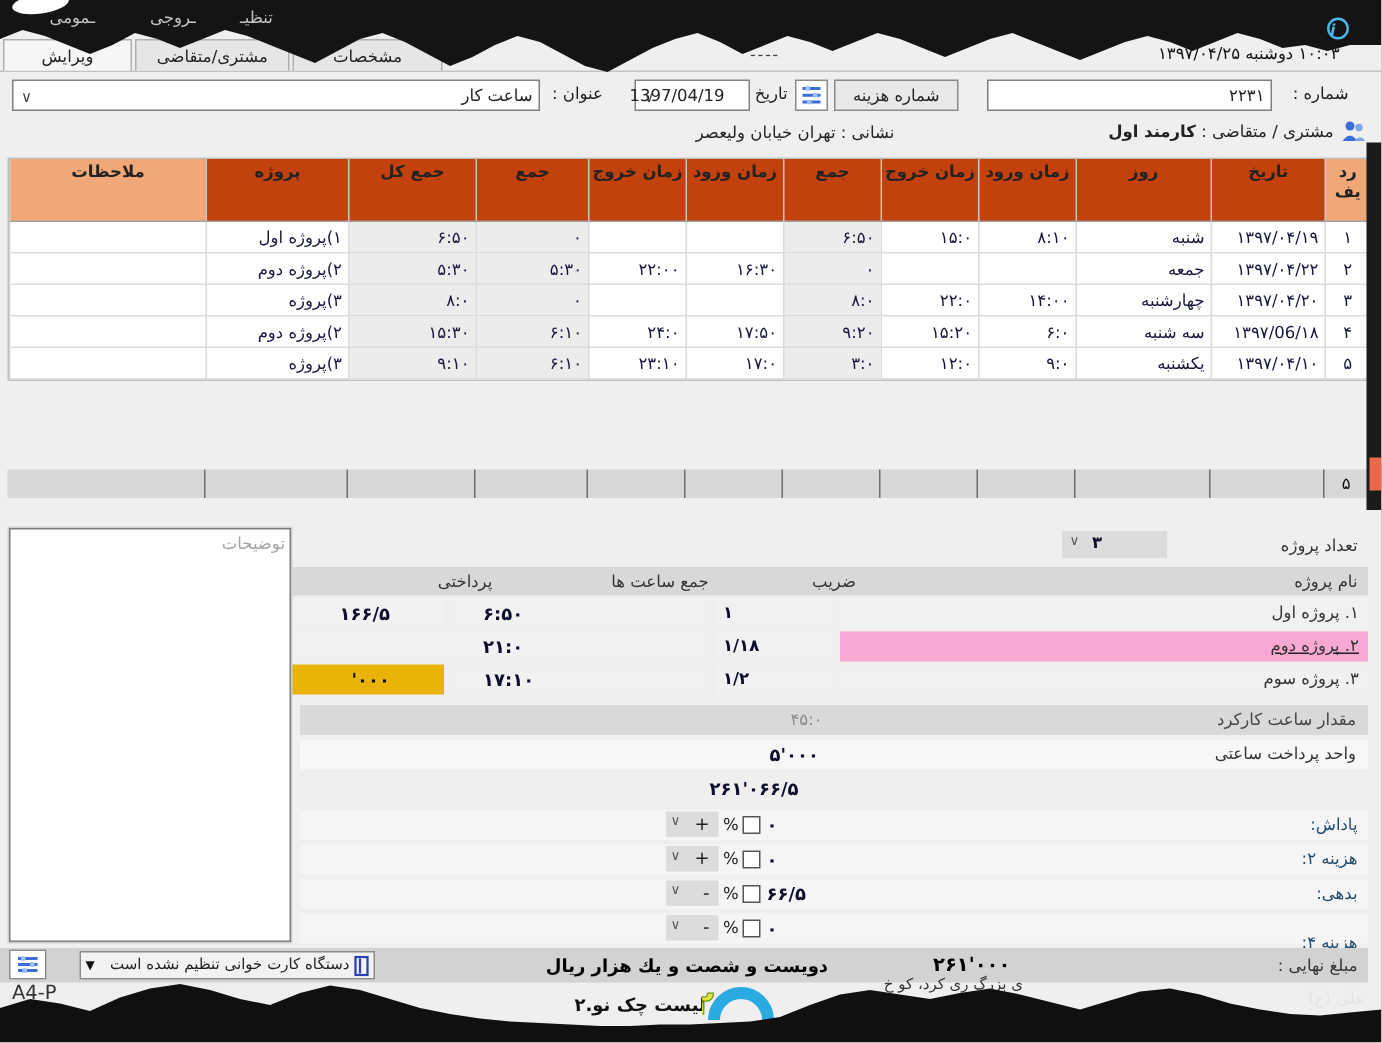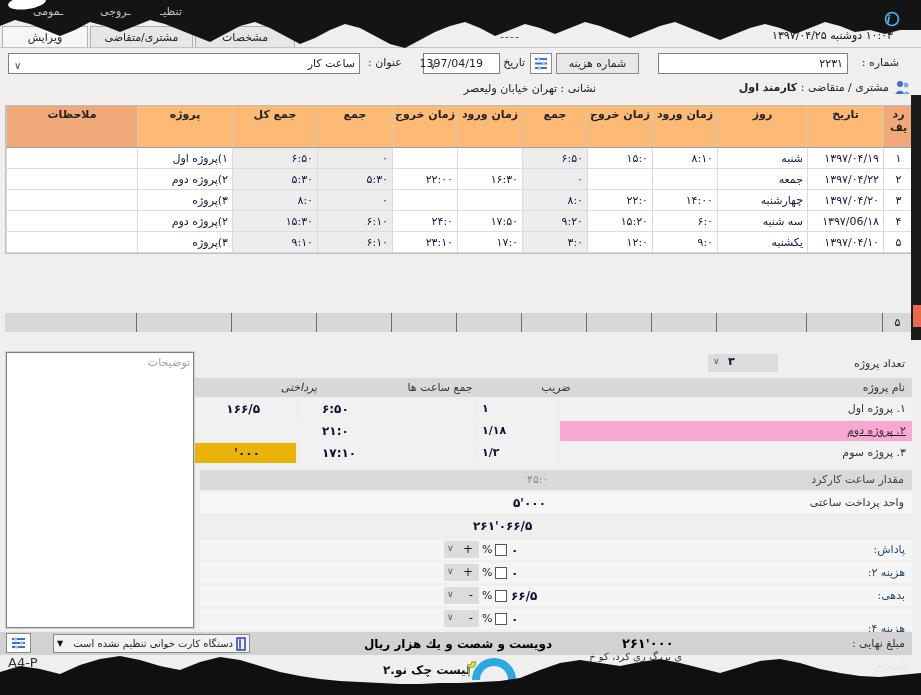--- a/index.html
+++ b/index.html
@@ -21,21 +21,21 @@
   #tabline{position:absolute;left:0;top:47px;width:921px;height:1px;background:#c3c3c3;}
   .tab{position:absolute;top:26px;height:21px;line-height:21px;text-align:center;background:#e7e6e5;border:1px solid #b0b0b0;border-bottom:none;box-sizing:border-box;}
   .tab.active{background:#f7f6f5;}
   
   .fld-label{position:absolute;color:#1c1c1c;}
   .tbox{position:absolute;background:#fff;border:1px solid #7f7f7f;box-sizing:border-box;height:21px;line-height:19px;}
   .chev{position:absolute;left:5px;top:2px;color:#444;font-size:10px;}
   .btn{position:absolute;background:#e9e8e7;border:1px solid #8a8a8a;box-sizing:border-box;text-align:center;}
   
   #worktable{position:absolute;left:5px;top:105px;width:907px;display:grid;direction:rtl;background:#fff;border:1px solid #bdbdbd;z-index:1;}
-  .hd{height:42px;padding-top:2px;box-sizing:border-box;text-align:center;font-weight:bold;font-size:11px;background:#fdba74;border-left:1px solid #c9c9c9;border-bottom:1px solid #9f9f9f;white-space:nowrap;overflow:hidden;}
+  .hd{height:42px;padding-top:2px;box-sizing:border-box;text-align:center;font-weight:bold;font-size:11px;background:#c2410c;border-left:1px solid #c9c9c9;border-bottom:1px solid #9f9f9f;white-space:nowrap;overflow:hidden;}
   .hd.wrap{white-space:normal;line-height:13px;}
   .hd.orange{background:#f0a878;}
   .bc{height:21px;line-height:21px;box-sizing:border-box;padding:0 4px;font-size:11px;color:#16163c;border-left:1px solid #dadada;border-bottom:1px solid #dcdcdc;text-align:right;overflow:hidden;white-space:nowrap;}
   .bc.center{text-align:center;padding:0;}
   .bc.shade{background:#ececec;}
   .bc .num{display:inline-block;}
   
   #sumstrip{position:absolute;left:5px;top:313px;width:907px;height:19px;display:grid;direction:rtl;background:#d8d8d8;}
   .ss{border-left:1px solid #6e6e6e;height:19px;line-height:19px;text-align:center;font-size:11px;color:#111;}
   .ss:last-child{border-left:none;}
@@ -198,21 +198,21 @@
   <div class="row-label" style="right:16px;top:354px;">تعداد پروژه</div>
   <div class="abs" style="left:708px;top:354px;width:70px;height:18px;background:#dcdcdc;">
     <span style="position:absolute;left:5px;top:2px;font-size:9px;color:#555;">∨</span>
     <span class="bold" style="position:absolute;left:20px;top:1px;color:#0d0d30;">۳</span>
   </div>
 
   <div class="bar" style="left:150px;top:378px;width:762px;height:19px;background:#d8d8d8;"></div>
   <div class="row-label" style="right:16px;top:378px;line-height:19px;">نام پروژه</div>
   <div class="row-label" style="left:528px;top:378px;width:56px;text-align:center;line-height:19px;">ضریب</div>
   <div class="row-label" style="left:390px;top:378px;width:100px;text-align:center;line-height:19px;">جمع ساعت ها</div>
-  <div class="row-label" style="left:263px;top:378px;width:72px;text-align:center;line-height:19px;font-style:italic;">پرداختی</div>
+  <div class="row-label" style="left:274px;top:378px;width:72px;text-align:center;line-height:19px;">پرداختی</div>
   <div id="projects">
       <div class="abs " style="left: 560px; top: 399px; width: 352px; height: 20px; line-height: 20px; background: rgb(241, 241, 241);">
         <span style="padding-right:6px;color:#333;display:block;text-align:right;">۱. پروژه اول</span>
       </div>
       <div class="abs " style="left: 478px; top: 399px; width: 78px; height: 20px; line-height: 20px; background: rgb(241, 241, 241); direction: ltr; text-align: left;"><span class="num bold" style="padding:0 4px;color:#0d0d30;">۱</span></div>
       <div class="abs " style="left: 300px; top: 399px; width: 174px; height: 20px; line-height: 20px; background: rgb(241, 241, 241); direction: ltr; text-align: left;"><span class="num bold" style="padding:0 22px;color:#0d0d30;font-size:12px;">۶:۵۰</span></div>
       <div class="abs " style="left: 150px; top: 399px; width: 146px; height: 20px; line-height: 20px; background: rgb(241, 241, 241); direction: ltr; text-align: right;"><span class="num bold" style="padding:0 36px 0 0;color:#0d0d30;font-size:12px;">۱۶۶/۵</span></div>
       <div class="abs " style="left: 560px; top: 421px; width: 352px; height: 20px; line-height: 20px; background: #f9a8d4; text-decoration: underline;">
         <span style="padding-right:6px;color:#333;display:block;text-align:right;">۲. پروژه دوم</span>
       </div>

